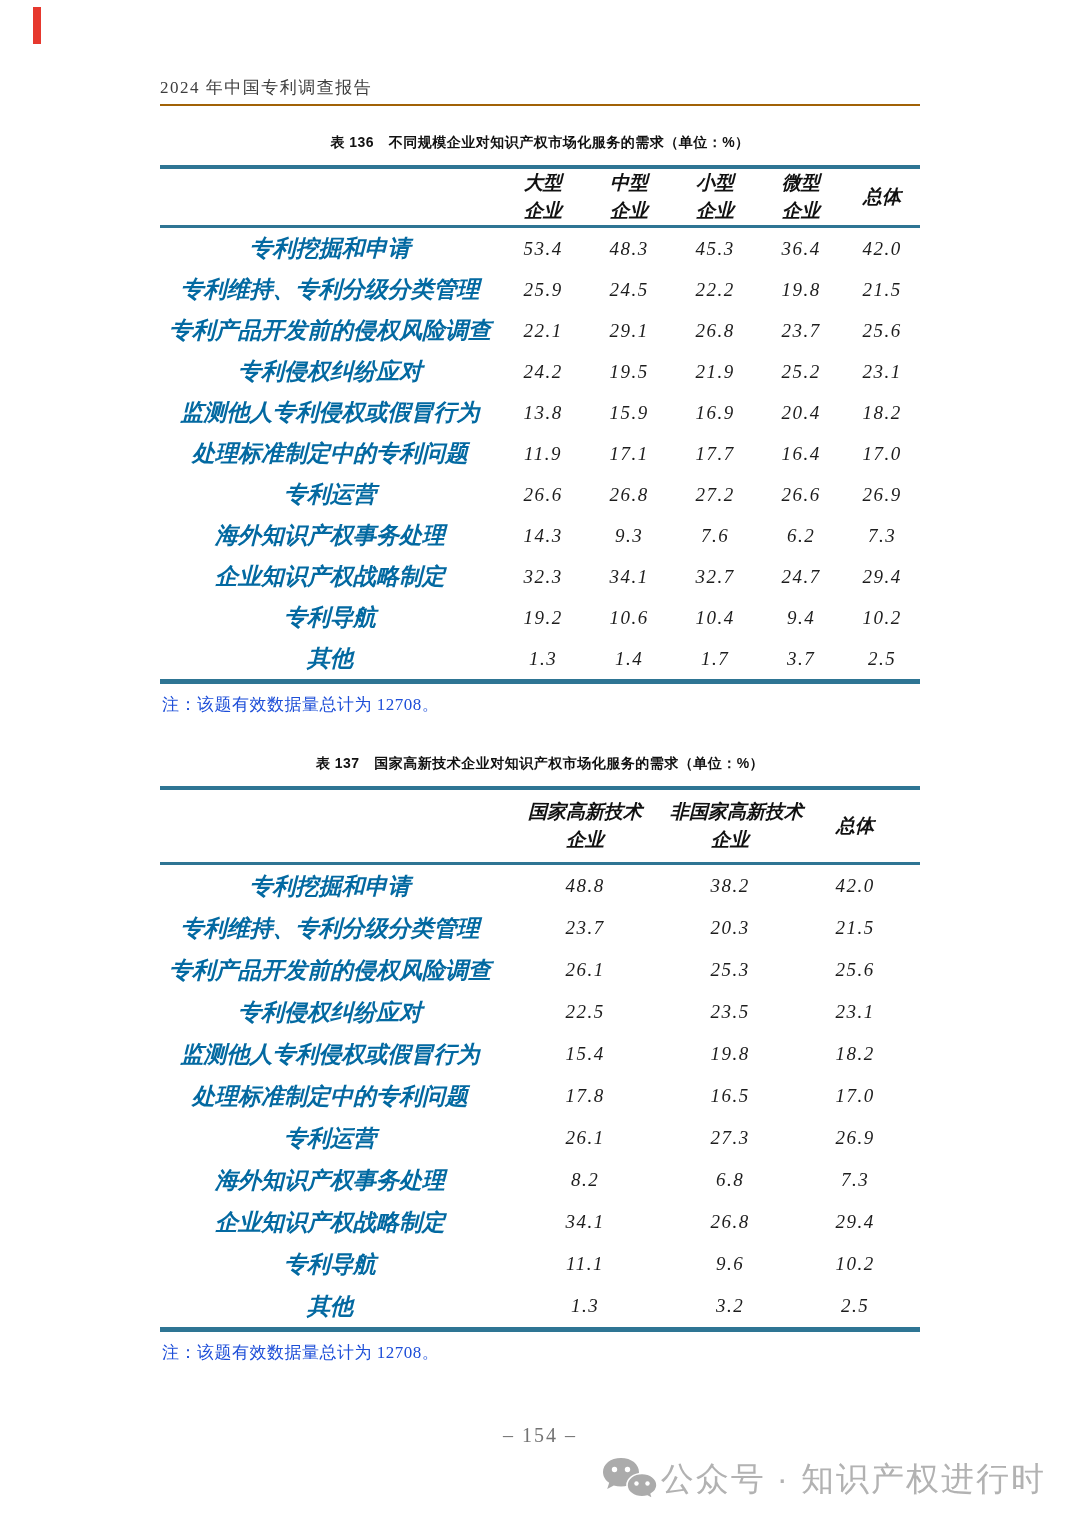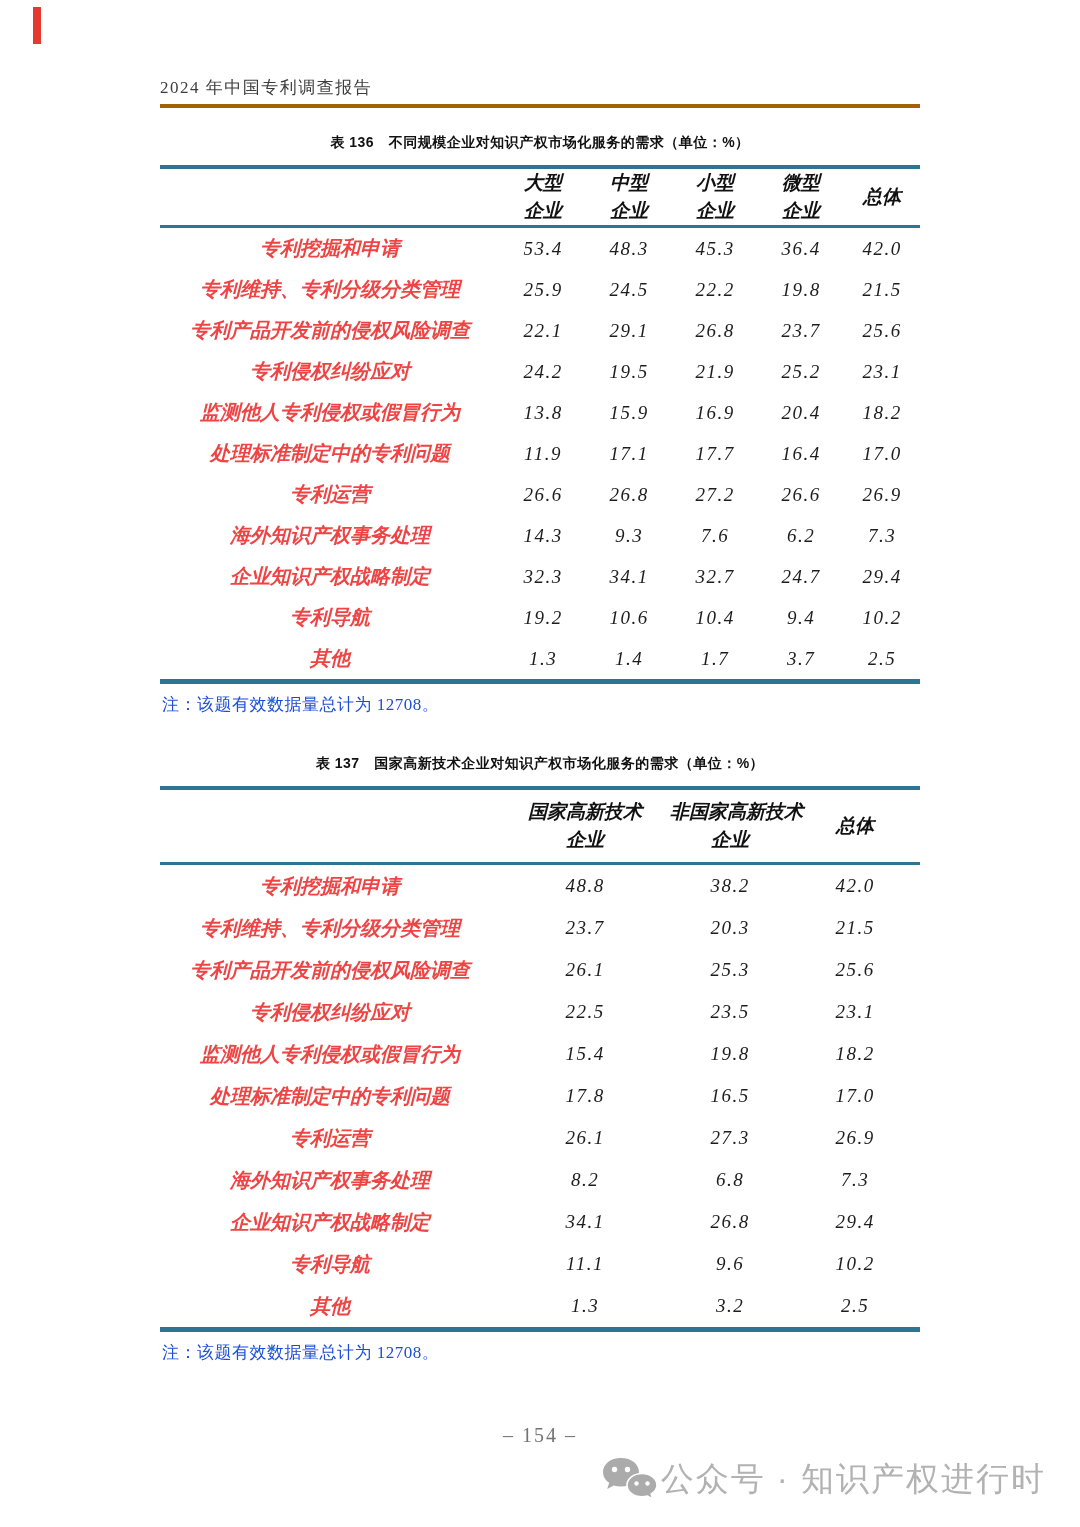--- a/index.html
+++ b/index.html
@@ -1,36 +1,36 @@
 <!DOCTYPE html>
 <html><head>
 <meta charset="utf-8">
 <style>
   html,body{margin:0;padding:0;background:#fff;}
   .page{position:relative;width:1080px;height:1527px;background:#ffffff;overflow:hidden;
         font-family:"Liberation Serif", serif;color:#222;}
   .red-mark{position:absolute;left:33px;top:7px;width:8px;height:37px;background:#e6382e;}
   .doc-header{position:absolute;left:160px;right:160px;top:76px;
-              border-bottom:4px solid #a16207;padding-bottom:5px;}
+              border-bottom:2px solid #a16207;padding-bottom:5px;}
   .doc-header .htitle{font-size:17px;color:#3d3d3d;letter-spacing:1.5px;}
   .content{position:absolute;left:160px;top:128px;width:760px;}
   .table-title{text-align:center;font-family:"Liberation Sans", sans-serif;font-weight:700;
                font-size:14px;color:#111;letter-spacing:0.5px;margin:0 0 13px 0;padding-top:6px;}
   table.three-line{width:100%;border-collapse:collapse;table-layout:fixed;
                    border-top:4px solid #2e7594;border-bottom:5px solid #2e7594;font-style:italic;}
   table.three-line thead th{border-bottom:3px solid #2e7594;vertical-align:middle;
         font-family:"Liberation Sans", sans-serif;font-weight:700;font-size:19px;color:#111;
         padding:0;white-space:nowrap;}
   .t136 thead th{height:56px;}
   .t137 thead th{height:72px;}
   .hline{line-height:1.45;text-align:center;}
   table.three-line td{text-align:center;vertical-align:middle;padding:0;white-space:nowrap;}
   .t136 tbody td{height:41px;}
   .t137 tbody td{height:42px;}
-  td.rowlabel{font-family:"Liberation Sans", sans-serif;font-weight:700;font-size:20px;color:#ef4444;}
+  td.rowlabel{font-family:"Liberation Sans", sans-serif;font-weight:700;font-size:23px;color:#0369a1;}
   td.val{font-family:"Liberation Serif", serif;font-size:19px;color:#1d1d1d;letter-spacing:1.5px;}
   .note{font-size:17px;color:#1d4ed8;margin:9px 0 0 2px;letter-spacing:0.5px;}
   .gap{height:33px;}
   .page-number{position:absolute;left:0;right:0;top:1424px;text-align:center;
                font-size:20px;color:#737373;letter-spacing:2px;}
   .watermark{position:absolute;right:34px;top:1456px;display:flex;align-items:center;gap:4px;text-align:right;}
   .watermark .wm-text{font-family:"Liberation Sans", sans-serif;font-size:33px;color:#b2b2b2;
                       letter-spacing:2px;white-space:nowrap;}
   .wm-icon{width:56px;height:46px;flex:0 0 auto;}
 </style>

